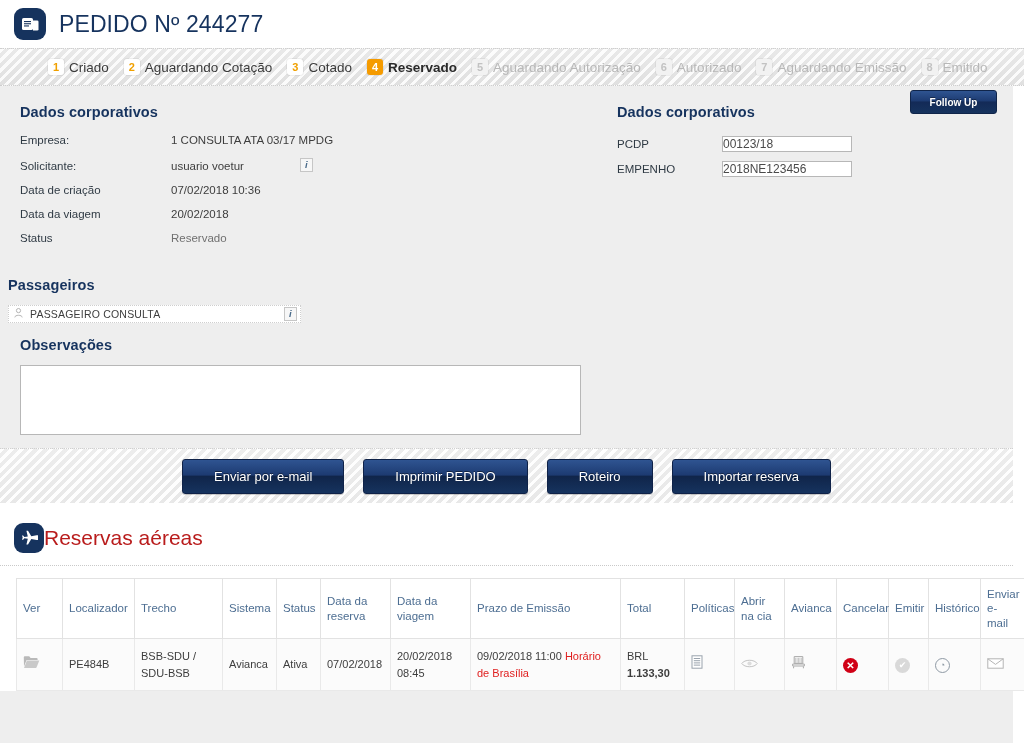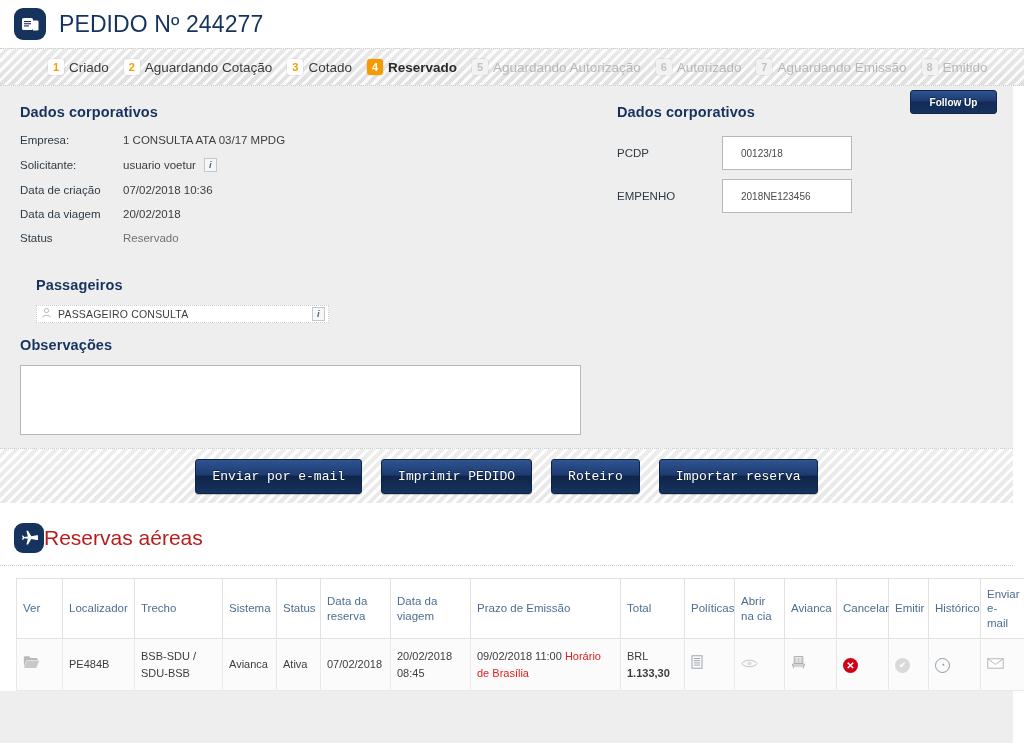--- a/index.html
+++ b/index.html
@@ -84,67 +84,67 @@
   .section-title {
     font-size: 14.5px;
     color: #16335e;
     font-weight: bold;
     letter-spacing: .1px;
   }
 
   
   .corp-left { position: absolute; left: 20px; top: 4px; width: 560px; }
   .corp-left .section-title { margin-bottom: 14px; }
-  .kv { display: flex; font-size: 11.5px; margin-bottom: 12px; align-items: center; }
+  .kv { display: flex; font-size: 11.5px; margin-bottom: 12px; align-items: flex-end; gap: 48px; }
   .kv-key { width: 103px; color: #2f3a44; flex: 0 0 auto; }
   .kv-val { color: #3d3d3d; }
   .kv-val.muted { color: #707070; }
   .info-chip {
     display: inline-flex; align-items: center; justify-content: center;
     width: 13px; height: 14px;
     border: 1px solid #c6c6c6;
     background: #f7f7f7;
     color: #4a6b8a;
     font-size: 9.5px; font-style: italic; font-weight: bold;
     margin-left: 8px; vertical-align: middle;
     line-height: 1;
   }
 
   
   .corp-right { position: absolute; left: 617px; top: 4px; width: 380px; }
   .corp-right .section-title { margin-bottom: 16px; }
   .field-row { display: flex; align-items: center; margin-bottom: 9px; }
   .field-label { width: 105px; font-size: 11.5px; color: #2f3a44; flex: 0 0 auto; }
   .field-input {
-    width: 130px; height: 34px;
+    width: 130px; height: 16px;
     border: 1px solid #b7b7b7;
     background: #ffffff;
     font-family: "Liberation Sans", sans-serif;
-    font-size: 10px;
+    font-size: 12px;
     color: #4a4a4a;
-    padding: 0 18px;
+    padding: 0 0;
     outline: none;
   }
 
   .followup-btn {
     position: absolute; right: 16px; top: -10px;
     width: 87px; height: 24px;
     border: 1px solid #10254a;
     border-radius: 3px;
     background: linear-gradient(#2f5491 0%, #1d3b72 45%, #132a57 50%, #16335e 100%);
     color: #ffffff;
     font-size: 10px;
     font-weight: bold;
     font-family: "Liberation Sans", sans-serif;
     cursor: pointer;
     text-shadow: 0 -1px 0 rgba(0,0,0,.4);
   }
 
   
-  .passengers { position: absolute; left: 36px; top: 177px; width: 600px; }
+  .passengers { position: absolute; left: 8px; top: 177px; width: 600px; }
   .passengers .section-title { margin-bottom: 12px; }
   .passenger-row {
     width: 293px; height: 18px;
     background: #ffffff;
     border: 1px dotted #cfcfcf;
     display: flex; align-items: center;
     padding: 0 3px 0 5px;
     font-size: 10.5px;
     color: #3d3d3d;
     letter-spacing: .2px;
@@ -177,27 +177,27 @@
         rgba(0,0,0,0) 3px, rgba(0,0,0,0) 7px),
       linear-gradient(#ededed,#e8e8e8);
     border-top: 1px dotted #d0d0d0;
     display: flex;
     align-items: center;
     justify-content: center;
     gap: 19px;
   }
   .btn-primary {
     height: 35px;
-    padding: 0 16px;
+    padding: 0 31px;
     border: 1px solid #0f2248;
     border-radius: 3px;
     background: linear-gradient(#2f5491 0%, #1d3b72 45%, #10254a 50%, #16335e 100%);
     color: #ffffff;
     font-size: 13px;
-    font-family: Liberation Mono, monospace;
+    font-family: Liberation Sans, sans-serif;
     cursor: pointer;
     text-shadow: 0 -1px 0 rgba(0,0,0,.45);
     box-shadow: 0 1px 0 rgba(0,0,0,.18);
     white-space: nowrap;
   }
 
   
   .res-header {
     display: flex; align-items: center;
     padding: 20px 0 12px 14px;

